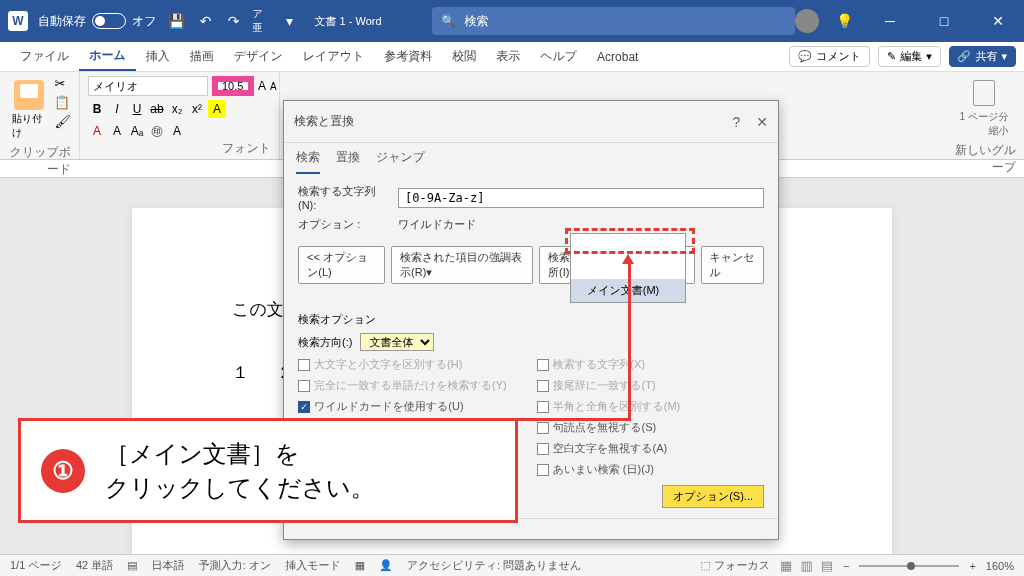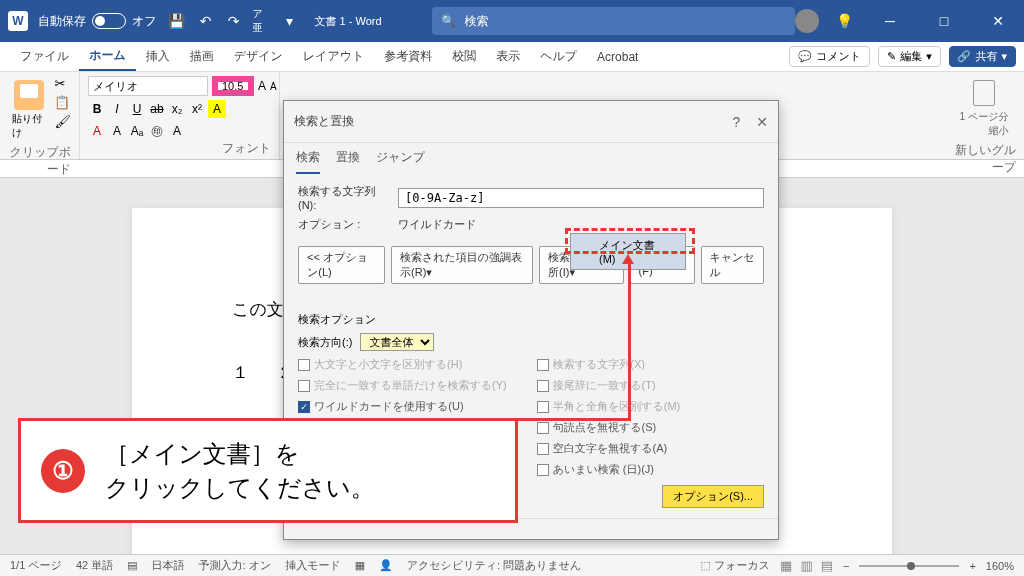--- a/index.html
+++ b/index.html
@@ -63,21 +63,21 @@
     .dlg-tabs { display: flex; padding: 6px 12px 0; gap: 16px; font-size: 12px; color: #555; }
     .dlg-tab { padding-bottom: 6px; }
     .dlg-tab.active { border-bottom: 2px solid #2a5699; }
     .dlg-body { padding: 10px 14px; }
     .field-row { display: flex; align-items: center; font-size: 11px; color: #333; margin-bottom: 6px; gap: 10px; }
     .field-label { width: 90px; }
     .field-input { flex: 1; border: 1px solid #999; background: #fff; padding: 8px 6px; font-size: 12px; font-family: monospace; height: 20px; }
     .dlg-buttons { display: flex; justify-content: center; gap: 6px; margin: 14px 0 6px; }
     .dlg-btn { border: 1px solid #999; background: #fdfdfd; padding: 3px 8px; font-size: 11px; color: #333; border-radius: 2px; cursor: pointer; }
     .dlg-dropdown { position: absolute; top: 132px; left: 286px; width: 116px; border: 1px solid #999; background: #fff; z-index: 101; }
-    .dropdown-item { padding: 4px 28px; font-size: 11px; background: #d0dae8; }
+    .dropdown-item { padding: 4px 16px; font-size: 11px; background: #d0dae8; margin-top: 45px; }
     .opts-header { font-size: 11px; margin: 6px 0; }
     .opts-row { display: flex; align-items: center; gap: 8px; font-size: 11px; margin-bottom: 4px; }
     .opts-select { border: 1px solid #999; background: #fef9c3; padding: 1px 4px; font-size: 11px; }
     .checklist { display: flex; gap: 30px; margin-top: 6px; }
     .check-col { display: flex; flex-direction: column; gap: 6px; font-size: 11px; color: #555; }
     .check-item { display: flex; align-items: center; gap: 4px; }
     .check-item.disabled { color: #aaa; }
     .checkbox { width: 12px; height: 12px; border: 1px solid #888; background: #fff; }
     .checkbox.checked { background: #2a5699; border-color: #2a5699; display: flex; align-items: center; justify-content: center; color: #fff; font-size: 9px; }
     .options-s-btn { border: 1px solid #999; background: #fde047; padding: 3px 10px; font-size: 11px; margin-top: 8px; width: fit-content; }

